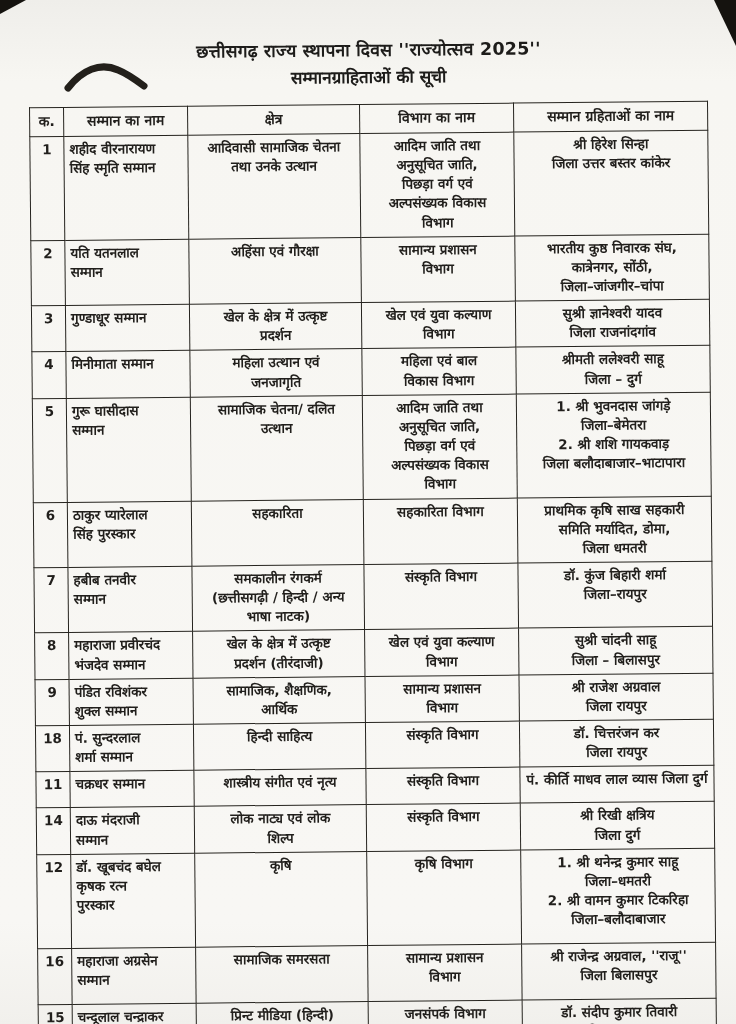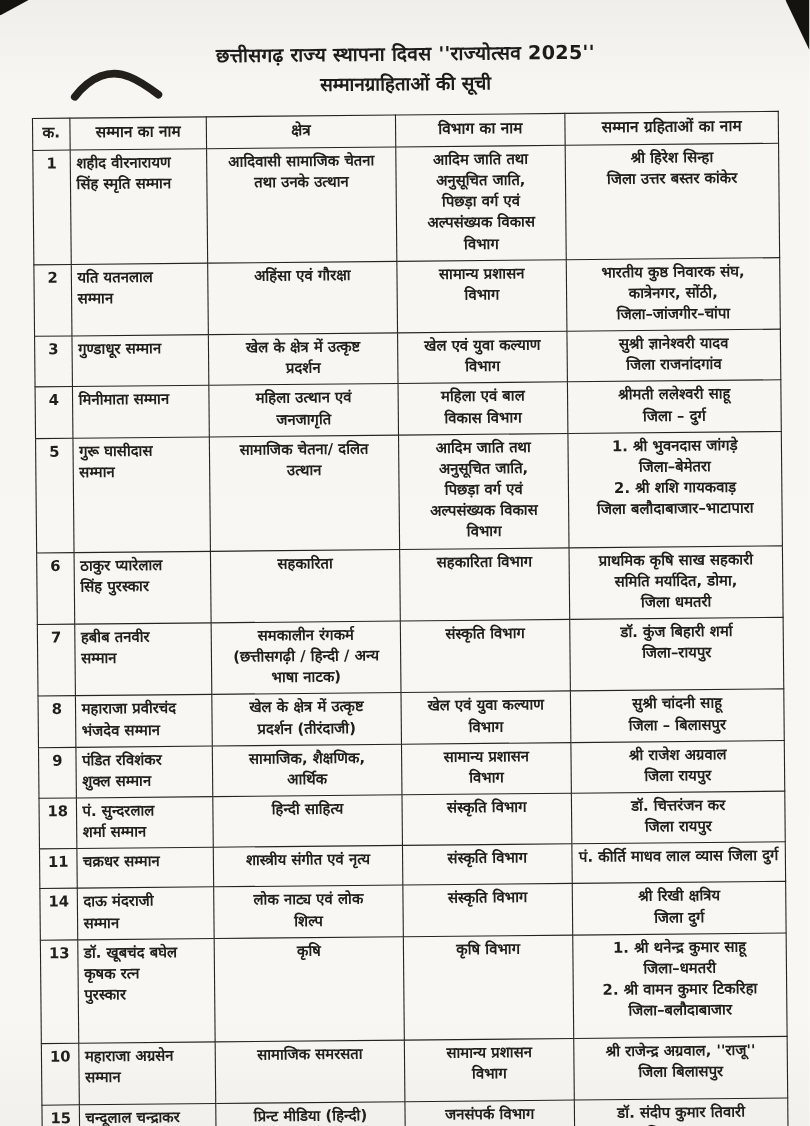--- a/index.html
+++ b/index.html
@@ -218,33 +218,33 @@
           <td class="c0">14</td>
           <td class="c1">दाऊ मंदराजी
 सम्मान</td>
           <td class="c2">लोक नाट्य एवं लोक
 शिल्प</td>
           <td class="c3">संस्कृति विभाग</td>
           <td class="c4">श्री रिखी क्षत्रिय
 जिला दुर्ग</td>
         </tr>
         <tr>
-          <td class="c0">13</td>
+          <td class="c0">12</td>
           <td class="c1">डॉ. खूबचंद बघेल
 कृषक रत्न
 पुरस्कार</td>
           <td class="c2">कृषि</td>
           <td class="c3">कृषि विभाग</td>
           <td class="c4">1. श्री थनेन्द्र कुमार साहू
 जिला–धमतरी
 2. श्री वामन कुमार टिकरिहा
 जिला–बलौदाबाजार</td>
         </tr>
         <tr>
-          <td class="c0">10</td>
+          <td class="c0">16</td>
           <td class="c1">महाराजा अग्रसेन
 सम्मान</td>
           <td class="c2">सामाजिक समरसता</td>
           <td class="c3">सामान्य प्रशासन
 विभाग</td>
           <td class="c4">श्री राजेन्द्र अग्रवाल, ''राजू''
 जिला बिलासपुर</td>
         </tr>
         <tr>
           <td class="c0">15</td>

